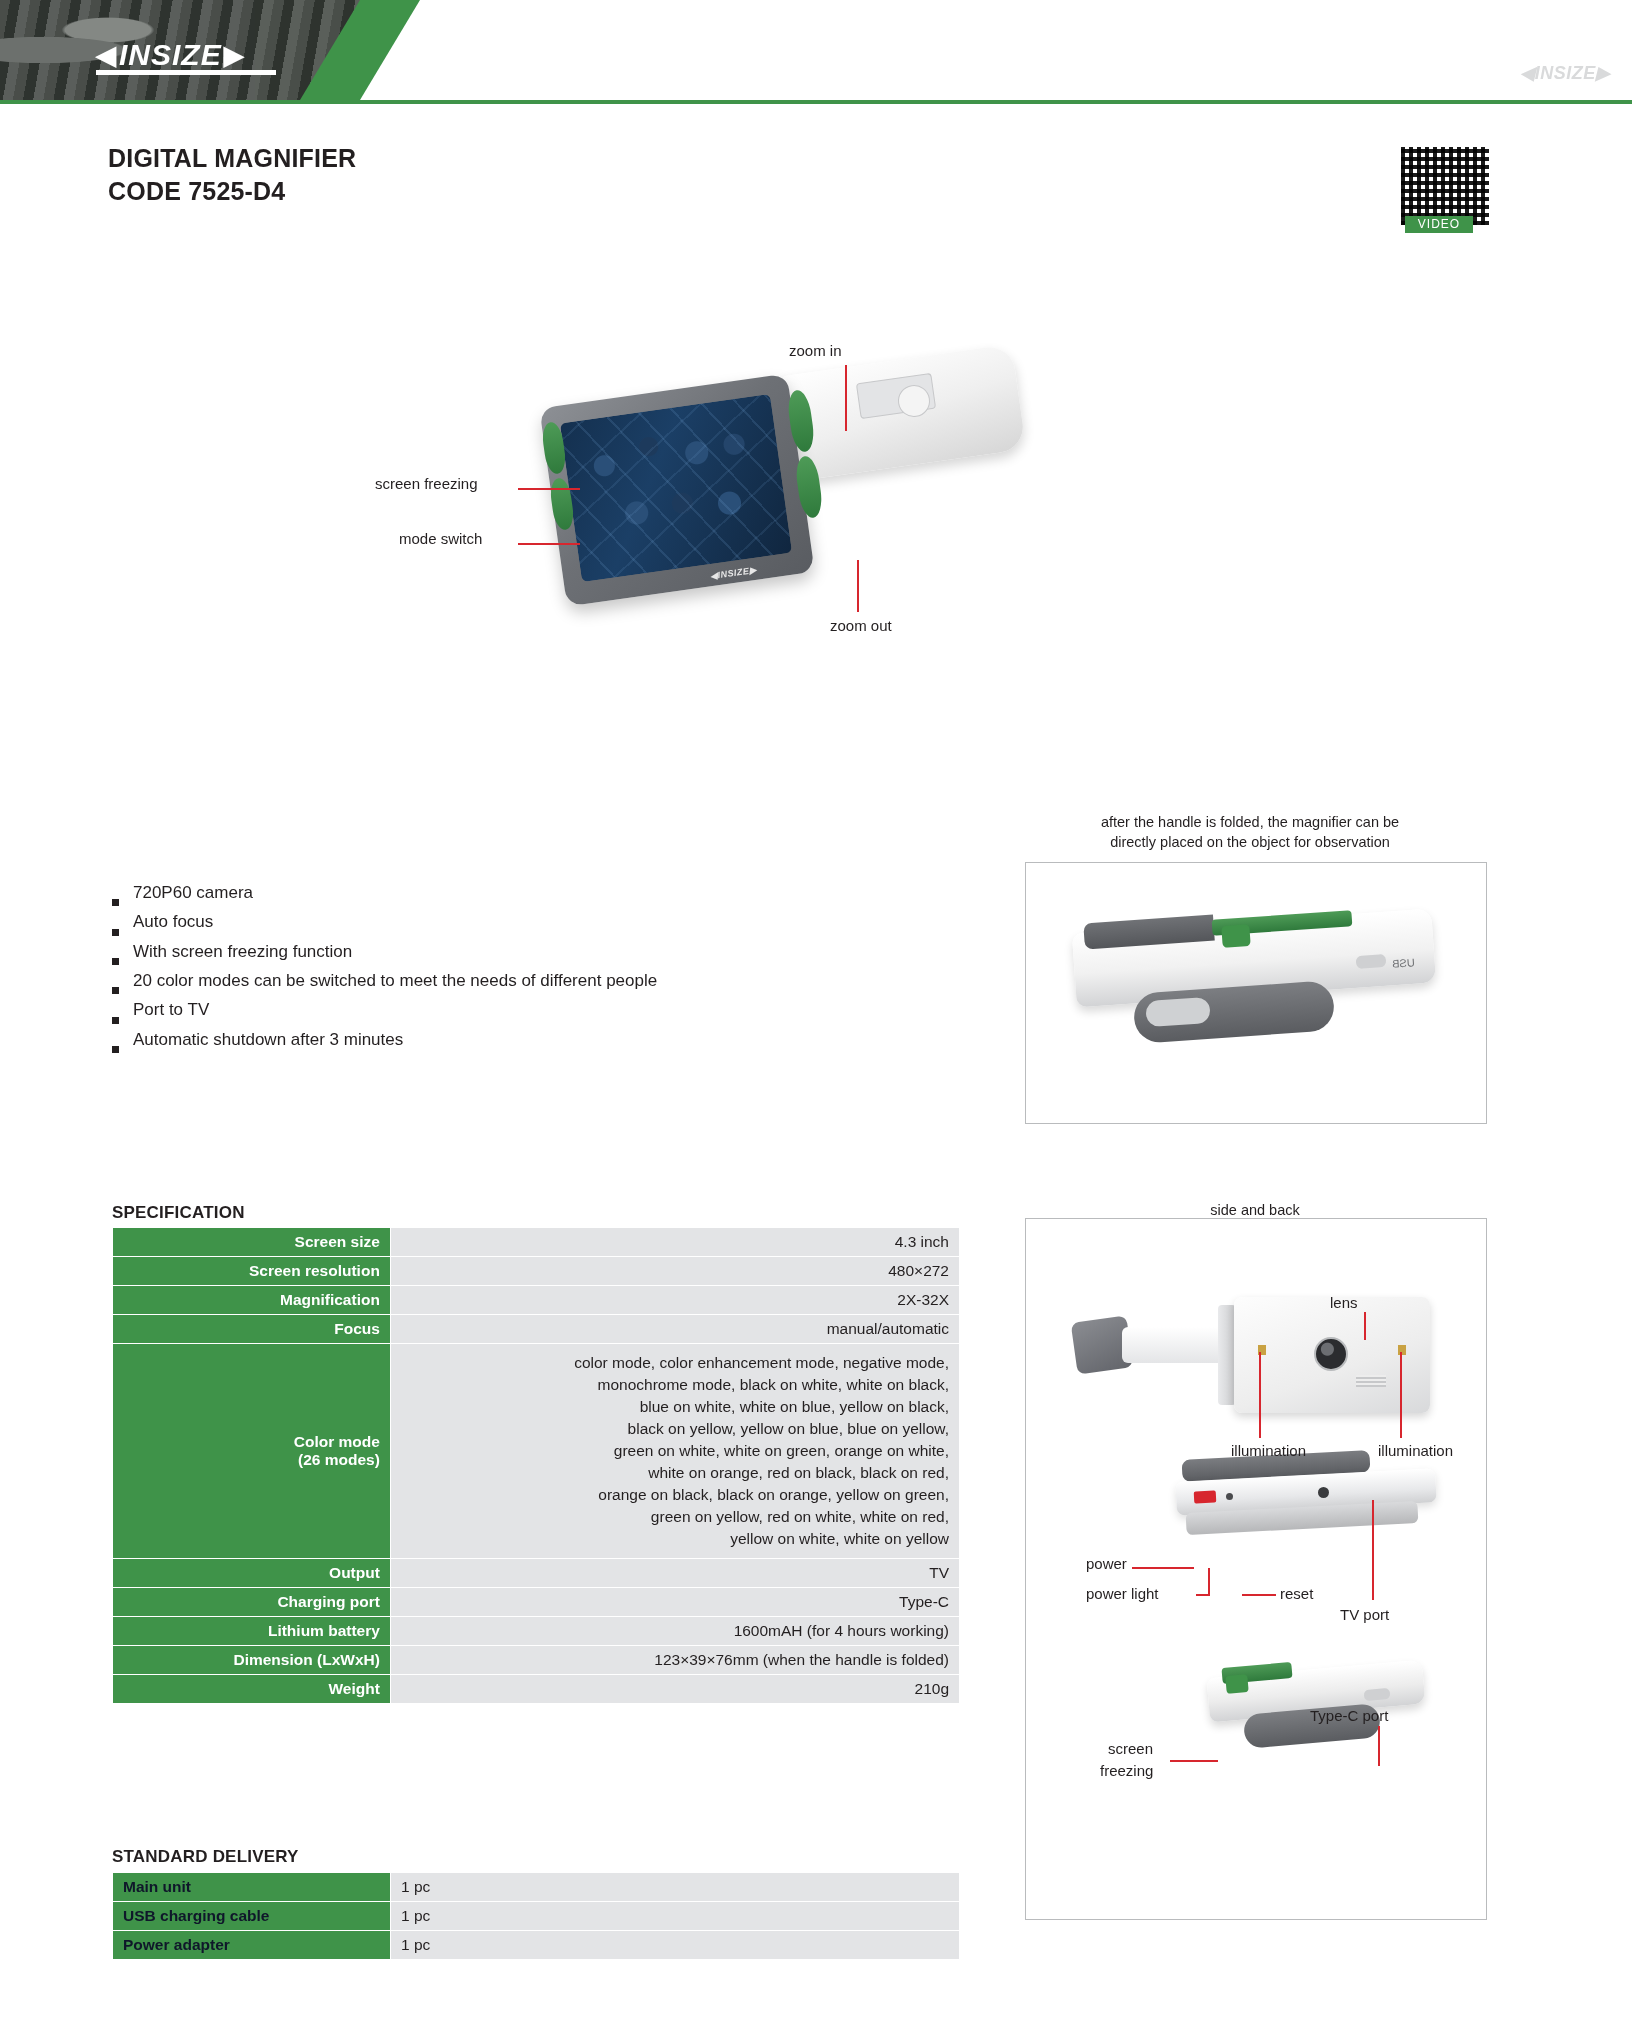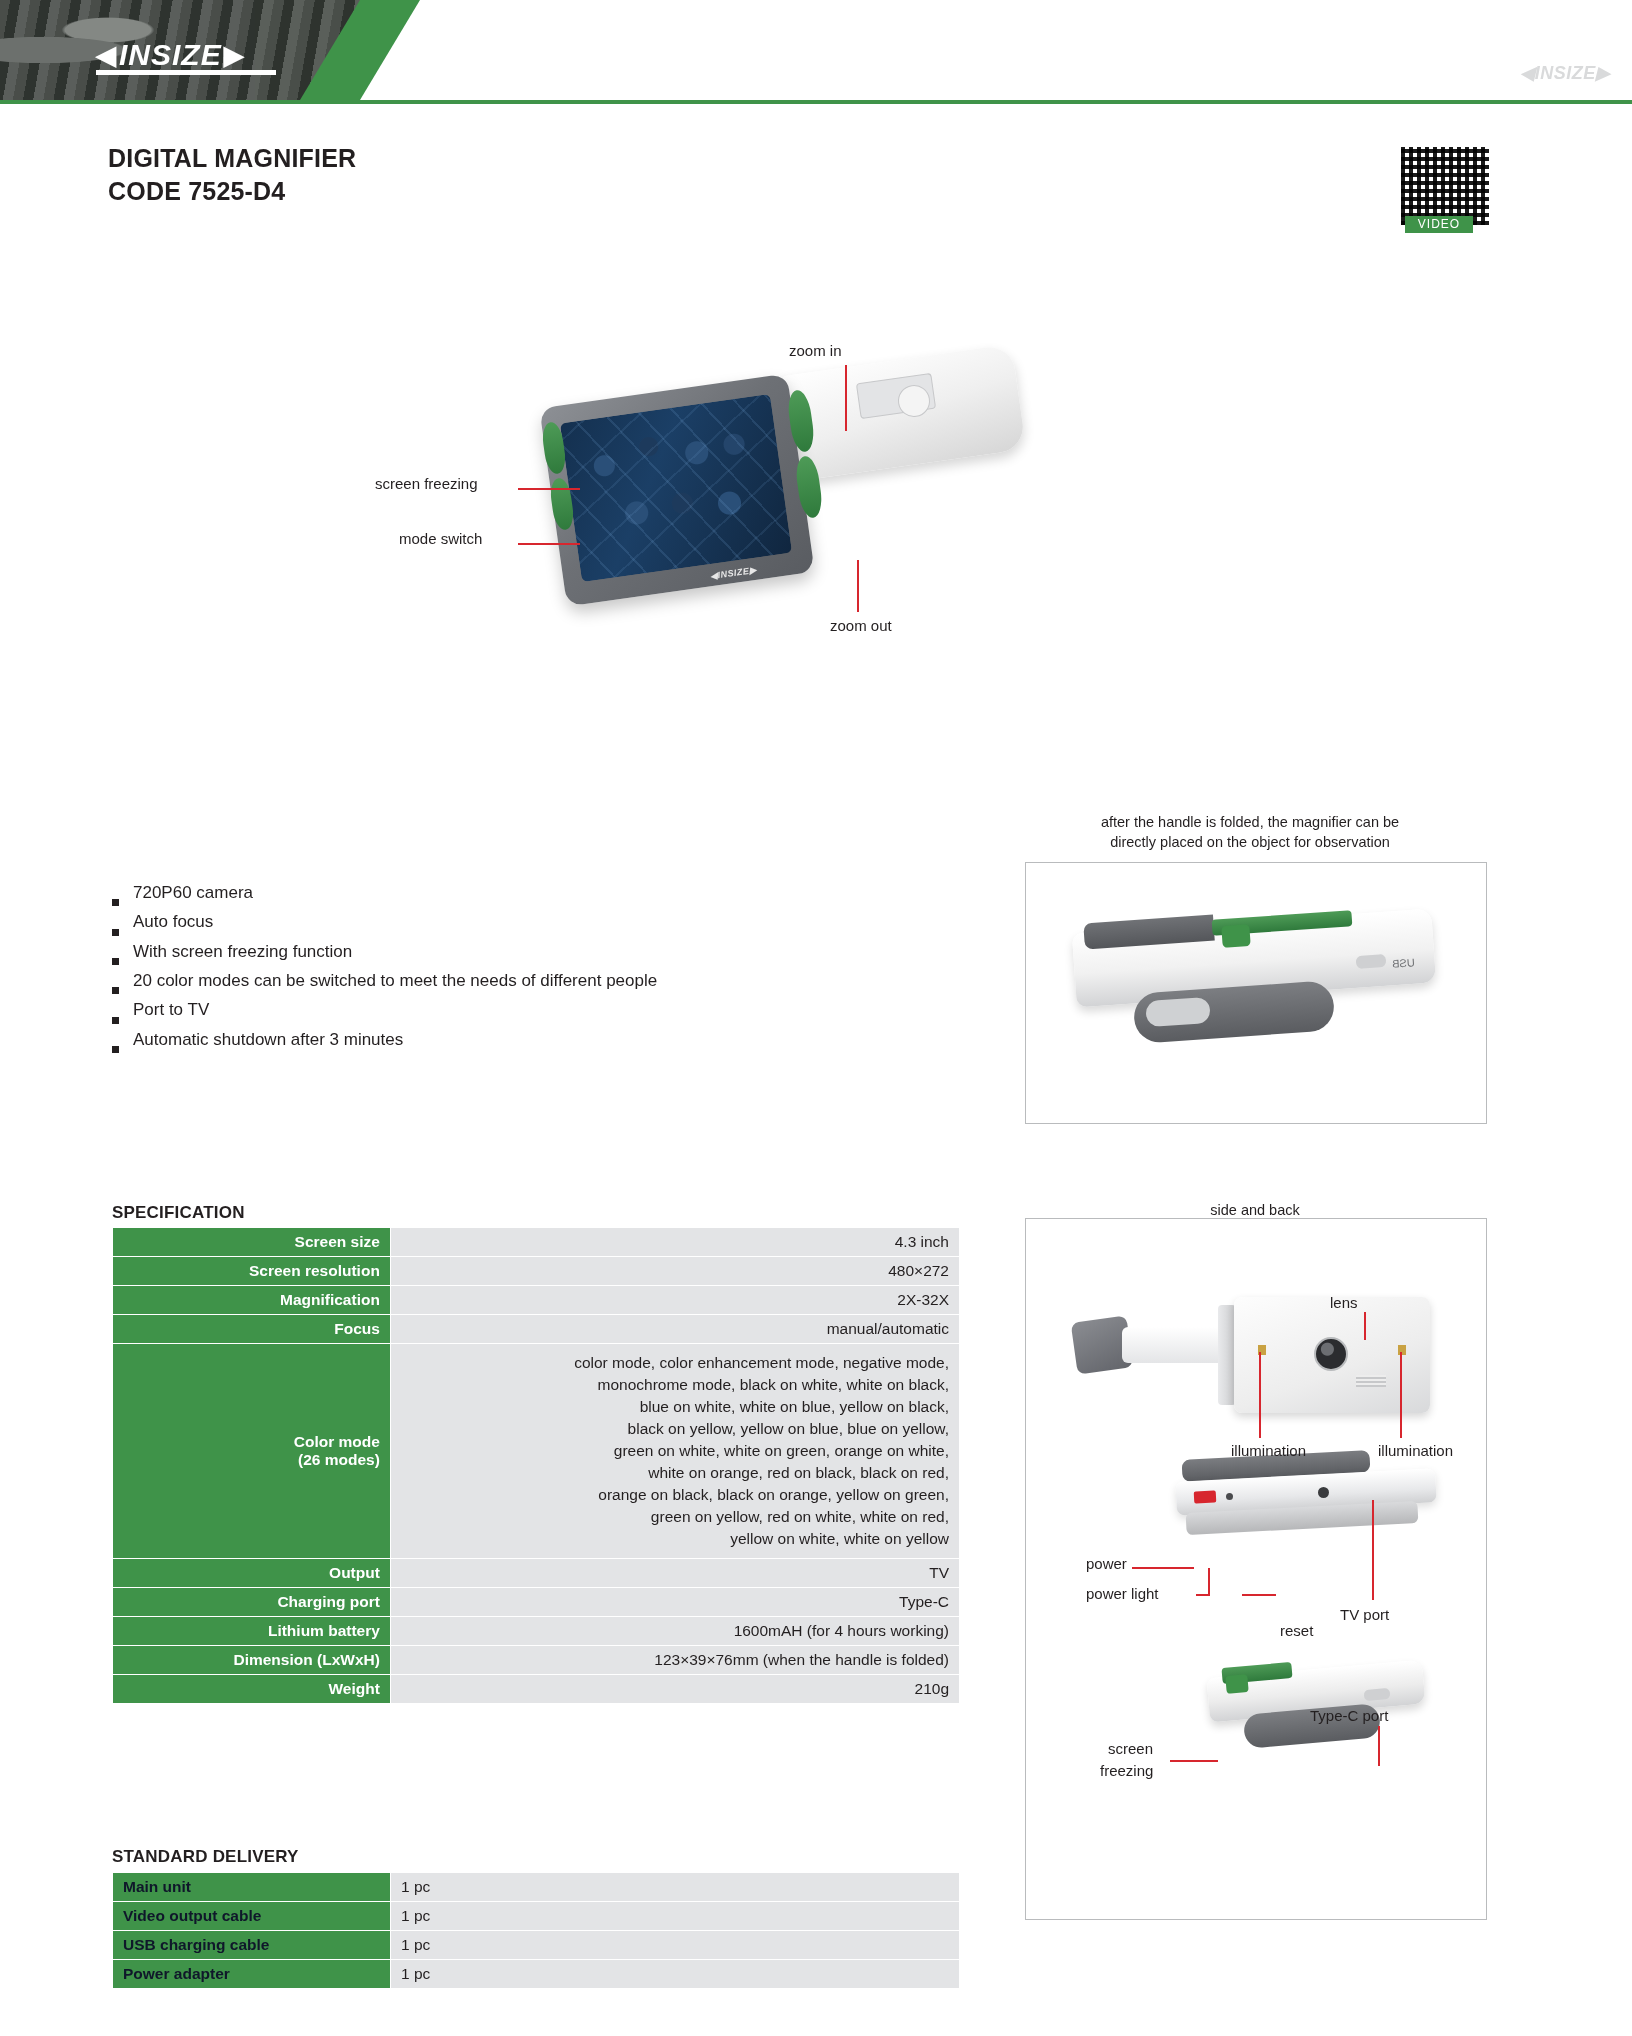--- a/index.html
+++ b/index.html
@@ -710,45 +710,41 @@
 <div class="callout-label" style="top:1442px; left:1378px;">illumination</div>
 <div class="lead" style="top:1352px; left:1400px; width:2px; height:86px;"></div>
 
 <div class="callout-label" style="top:1555px; left:1086px;">power</div>
 <div class="lead" style="top:1567px; left:1132px; width:62px; height:2px;"></div>
 
 <div class="callout-label" style="top:1585px; left:1086px;">power light</div>
 <div class="lead" style="top:1568px; left:1208px; width:2px; height:28px;"></div>
 <div class="lead" style="top:1594px; left:1196px; width:14px; height:2px;"></div>
 
-<div class="callout-label" style="top:1585px; left:1280px;margin-top:37px;">reset</div>
+<div class="callout-label" style="top:1585px; left:1280px;">reset</div>
 <div class="lead" style="top:1594px; left:1242px; width:34px; height:2px;"></div>
 
 <div class="callout-label" style="top:1606px; left:1340px;">TV port</div>
 <div class="lead" style="top:1500px; left:1372px; width:2px; height:100px;"></div>
 
 <div class="callout-label" style="top:1707px; left:1310px;">Type-C port</div>
 <div class="lead" style="top:1726px; left:1378px; width:2px; height:40px;"></div>
 
 <div class="callout-label" style="top:1740px; left:1108px;">screen</div>
 <div class="callout-label" style="top:1762px; left:1100px;">freezing</div>
 <div class="lead" style="top:1760px; left:1170px; width:48px; height:2px;"></div>
 
 <div class="sec-head" style="top:1847px; left:112px;">STANDARD DELIVERY</div>
 <table class="delivery" style="top:1872px; left:112px; width:848px;">
   <tbody>
       <tr>
     <td class="k">Main unit</td>
     <td class="v">1 pc</td>
   </tr>
   <tr>
-    <td class="k">Video output cable</td>
-    <td class="v">1 pc</td>
-  </tr>
-  <tr>
     <td class="k">USB charging cable</td>
     <td class="v">1 pc</td>
   </tr>
   <tr>
     <td class="k">Power adapter</td>
     <td class="v">1 pc</td>
   </tr>
 </tbody>
   </table>
 

